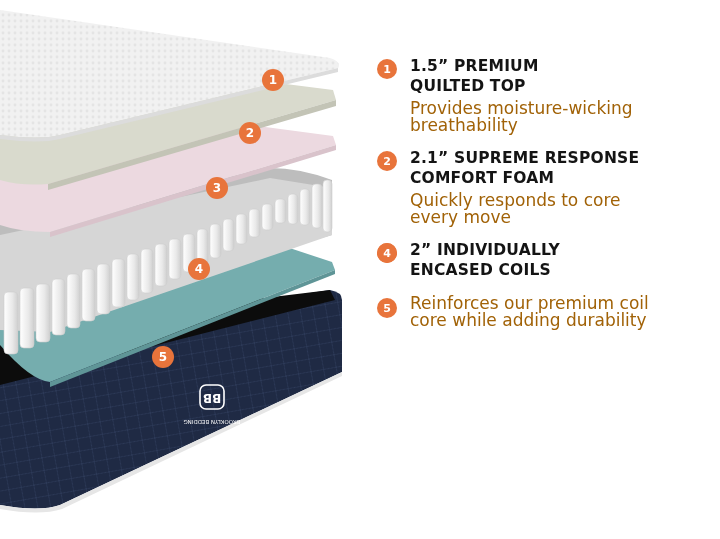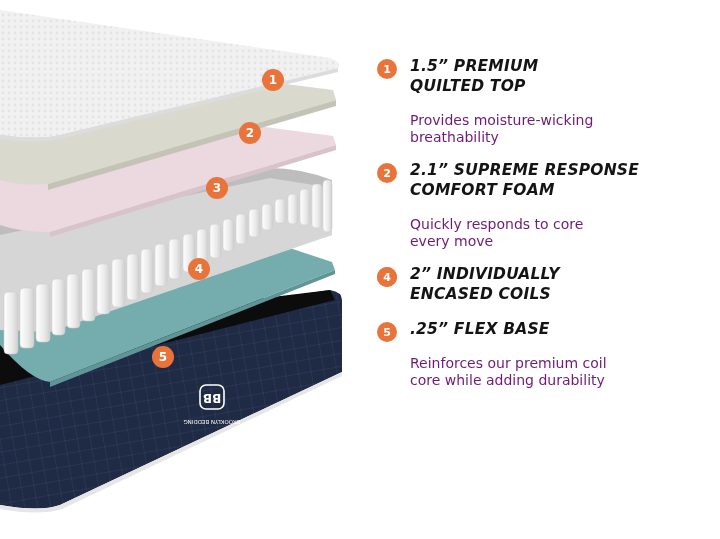--- a/index.html
+++ b/index.html
@@ -2,22 +2,22 @@
 <html><head>
 <meta charset="utf-8">
 <style>
   html,body{margin:0;padding:0;background:#ffffff;}
   body{width:720px;height:539px;position:relative;overflow:hidden;font-family:"Liberation Sans",sans-serif;}
   .illus{position:absolute;left:0;top:0;width:360px;height:539px;}
   .callout{position:absolute;width:22px;height:22px;border-radius:50%;background:#e8743b;color:#fff;font-weight:bold;font-size:12px;display:flex;align-items:center;justify-content:center;font-family:"DejaVu Sans",sans-serif;}
   .features{position:absolute;left:376px;top:56px;width:340px;}
   .feature{position:relative;padding-left:34px;margin-bottom:15px;}
   .badge{position:absolute;left:1px;top:3px;width:20px;height:20px;border-radius:50%;background:#e8743b;color:#fff;font-weight:bold;font-size:11px;display:flex;align-items:center;justify-content:center;font-family:"DejaVu Sans",sans-serif;}
-  .ftitle{font-family:"DejaVu Sans",sans-serif;font-weight:bold;font-size:15.5px;line-height:20px;color:#141414;letter-spacing:0.2px;white-space:pre-line;font-style:italic;}
-  .fdesc{font-family:"DejaVu Sans",sans-serif;font-size:14px;line-height:16.5px;color:#701a75;margin-top:16px;white-space:pre-line;}
+  .ftitle{font-family:"DejaVu Sans",sans-serif;font-weight:bold;font-size:15.5px;line-height:20px;color:#141414;letter-spacing:0.2px;white-space:pre-line;}
+  .fdesc{font-family:"DejaVu Sans",sans-serif;font-size:17px;line-height:16.5px;color:#a16207;margin-top:4px;white-space:pre-line;}
 </style>
 </head>
 <body>
 
 <div class="illus">
   <svg width="360" height="539" viewBox="0 0 360 539">
     <defs>
       <pattern id="quilt" width="18" height="18" patternUnits="userSpaceOnUse" patternTransform="rotate(35)">
         <rect width="18" height="18" fill="#1f2a44"></rect>
         <path d="M0 0 L18 18 M18 0 L0 18" stroke="#2c3957" stroke-width="1"></path>
@@ -121,17 +121,16 @@
   <div class="feature">
     <div class="badge">3</div>
   </div>
   <div class="feature">
     <div class="badge">4</div>
     <div class="ftitle">2” INDIVIDUALLY
 ENCASED COILS</div>
   </div>
   <div class="feature">
     <div class="badge">5</div>
-    <div class="ftitle">.25” FLEX BASE</div>
     <div class="fdesc">Reinforces our premium coil
 core while adding durability</div>
   </div>
 </div>
 
 </body></html>

